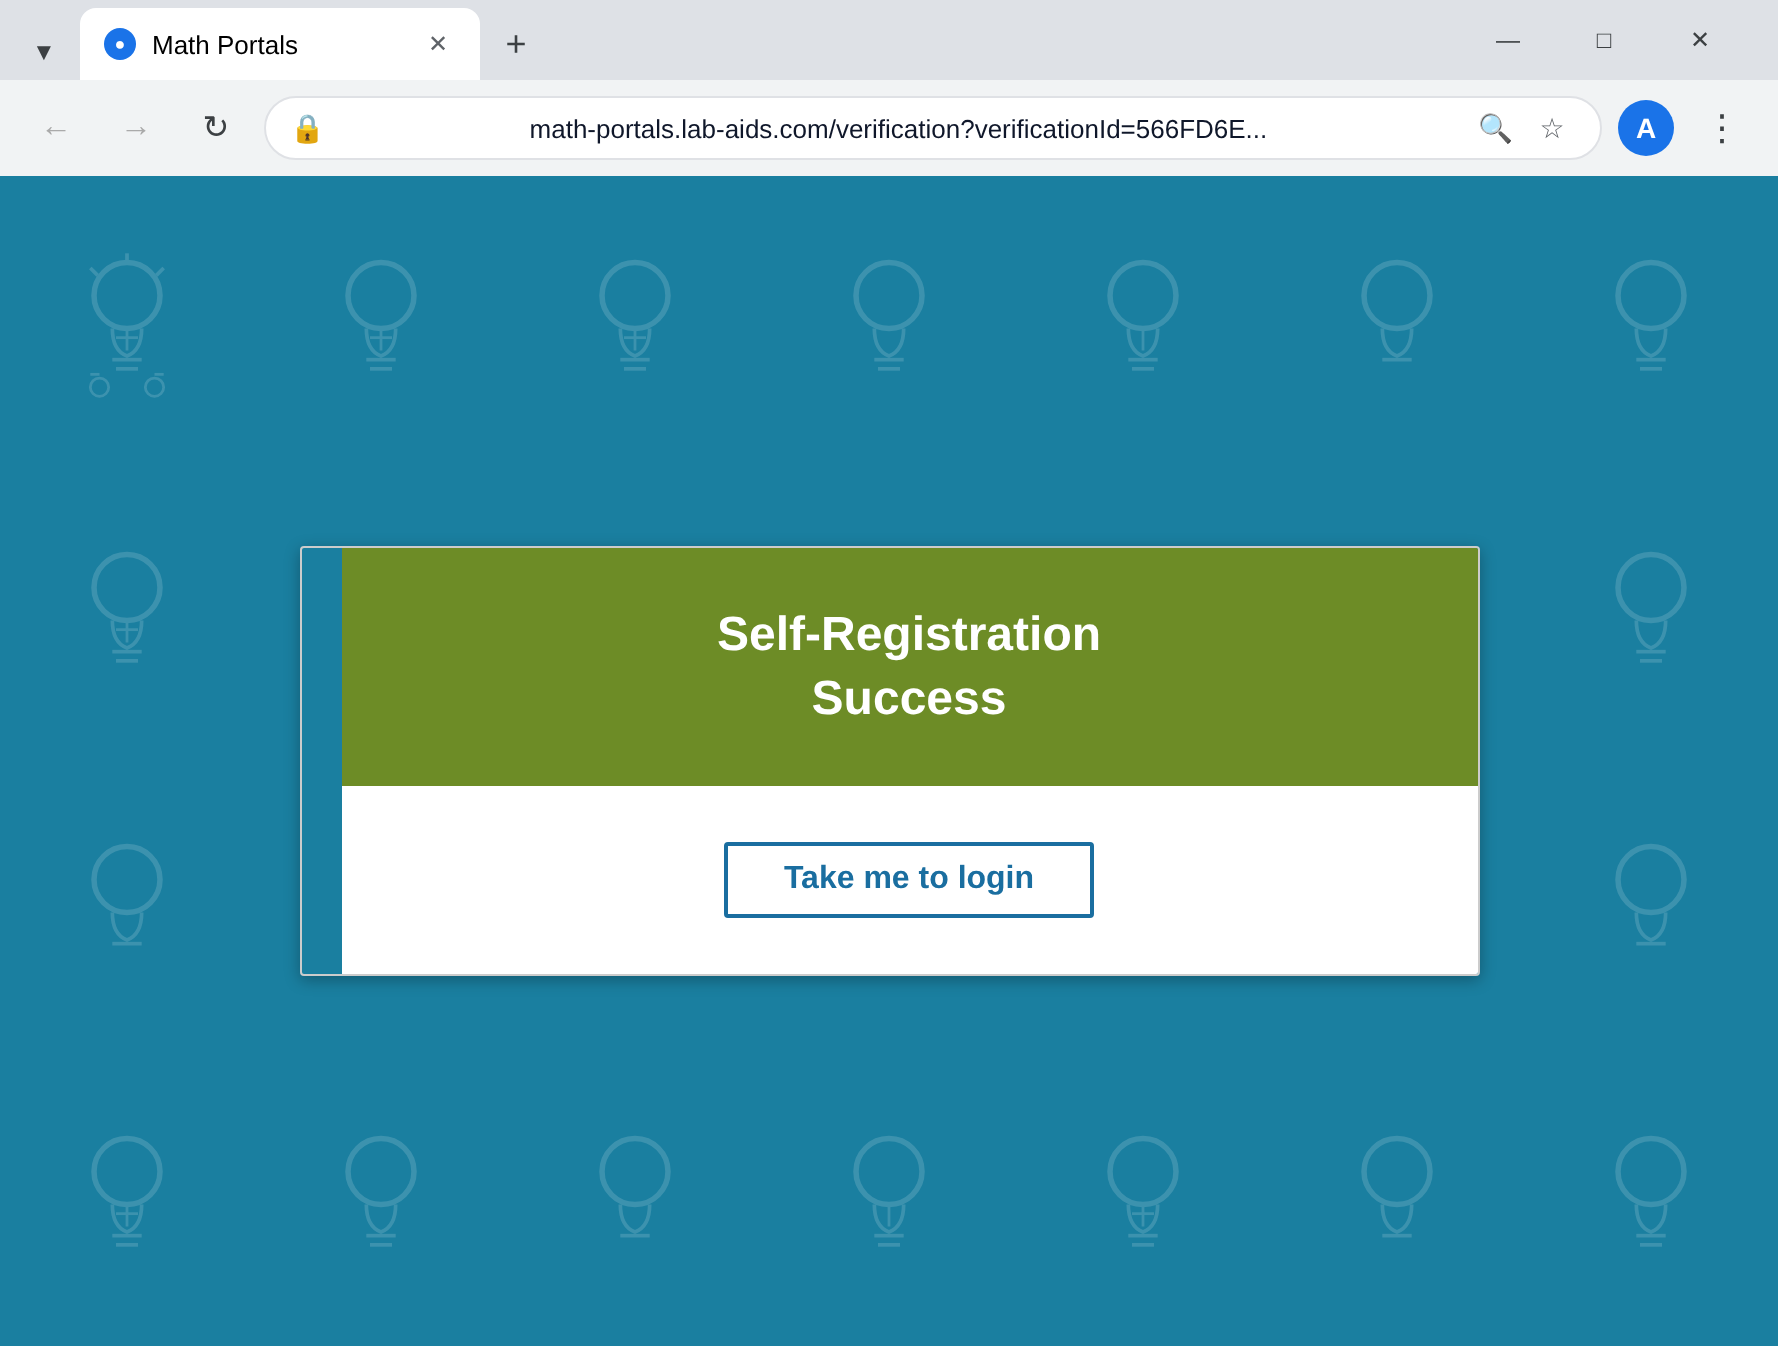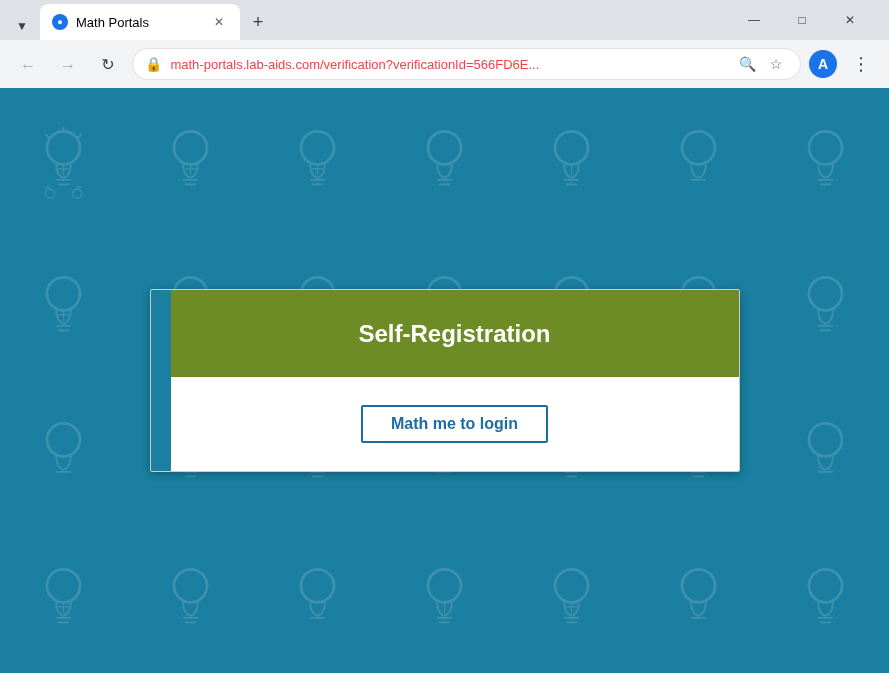--- a/index.html
+++ b/index.html
@@ -160,24 +160,25 @@
     }
 
     .address-icon {
       color: #5f6368;
       font-size: 14px;
     }
 
     .address-text {
       flex: 1;
       font-size: 13px;
-      color: #ef4444;
+      color: #0f172a;
       white-space: nowrap;
       overflow: hidden;
       text-overflow: ellipsis;
+      text-align: center;
     }
 
     .address-actions {
       display: flex;
       align-items: center;
       gap: 4px;
     }
 
     .addr-icon-btn {
       width: 24px;
@@ -585,22 +586,23 @@
           <line x1="22" y1="60" x2="38" y2="60" stroke="white" stroke-width="2"></line>
           <line x1="24" y1="65" x2="36" y2="65" stroke="white" stroke-width="2"></line>
         </svg>
       </div>
     </div>
 
     <div class="card">
       <div class="card-header">
         <div class="card-header-title">
           <span>Self-Registration</span><br>
+          <span>Success</span>
         </div>
       </div>
       <div class="card-body">
-        <button class="login-btn">Math me to login</button>
+        <button class="login-btn">Take me to login</button>
       </div>
     </div>
 
   </div>
 
 </div>
 
 </body></html>

